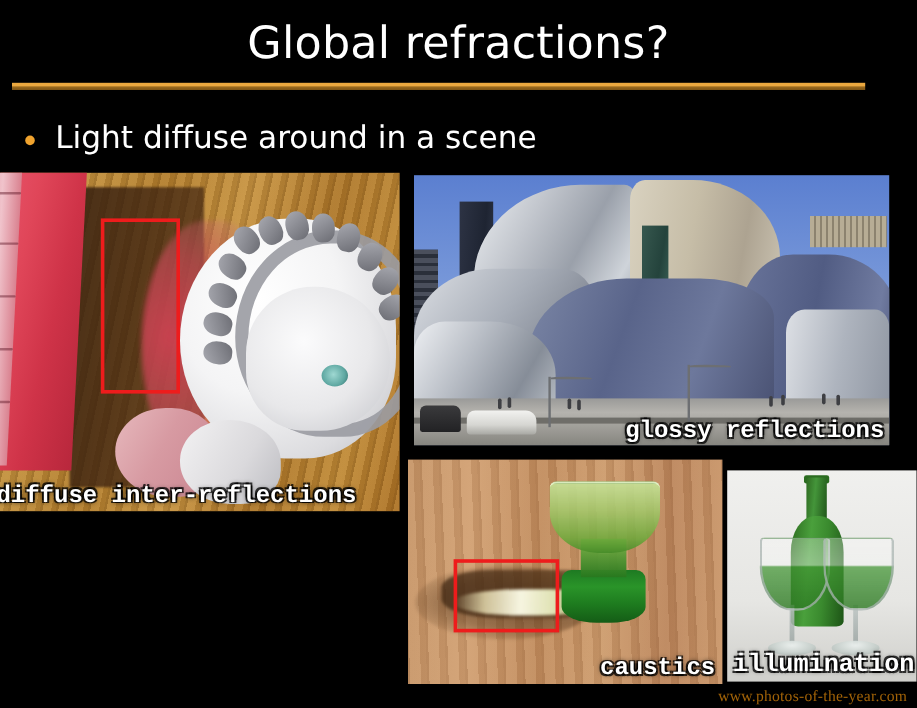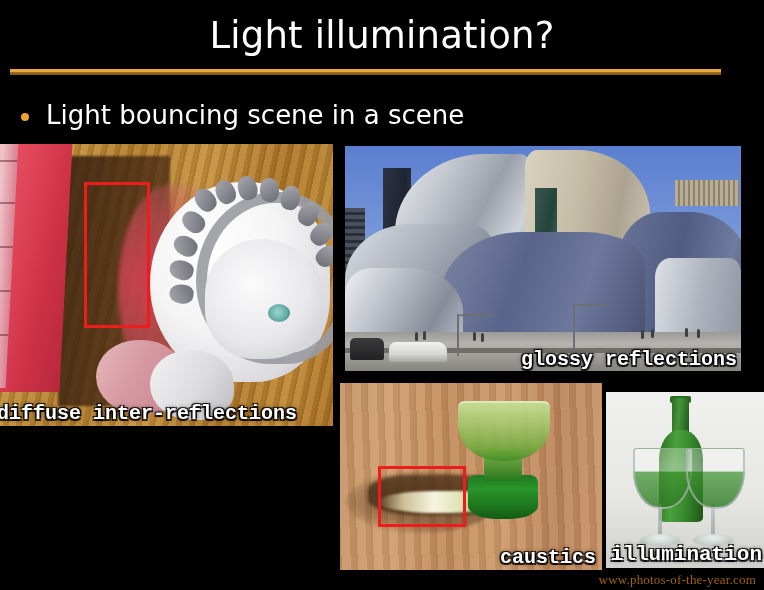--- a/index.html
+++ b/index.html
@@ -399,26 +399,26 @@
     font-size: 13px;
     font-family: Liberation Serif, serif;
     letter-spacing: .2px;
   }
 </style>
 </head>
 <body>
 
 <div id="slide">
 
-  <div id="title">Light illumination?</div>
+  <div id="title">Global refractions?</div>
   <div id="title-rule"></div>
 
   <div id="bullet-row">
     <span id="bullet-dot"></span>
-    <span id="bullet-text">Light bouncing scene in a scene</span>
+    <span id="bullet-text">Light diffuse around in a scene</span>
   </div>
 
   <div class="photo" id="photo-diffuse">
     <div id="pd-wood-grain"></div>
     <div id="pd-shadow"></div>
     <div id="pd-book">
       <div id="pd-book-pages">
         <div class="pd-line" style="top:24px"></div>
         <div class="pd-line" style="top:66px"></div>
         <div class="pd-line" style="top:110px"></div>

